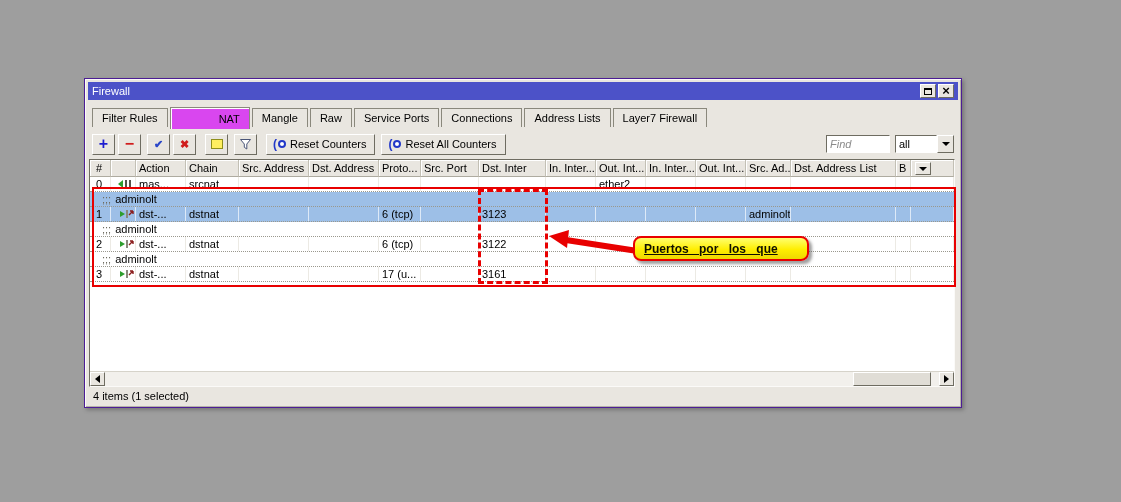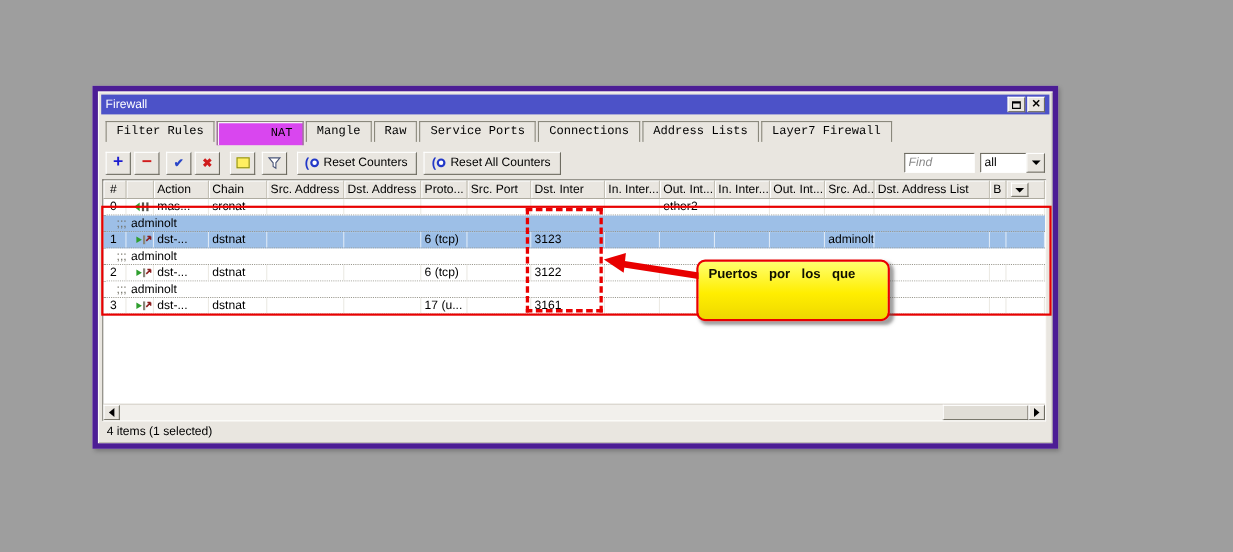--- a/index.html
+++ b/index.html
@@ -2,34 +2,34 @@
 <html><head>
 <meta charset="utf-8">
 <style>
   * { margin:0; padding:0; box-sizing:border-box; }
   html,body { width:1121px; height:502px; overflow:hidden; }
   body { background:#9e9e9e; font-family:"Liberation Sans", sans-serif; position:relative; }
   .canvas { position:absolute; left:0; top:0; width:1121px; height:502px; }
 
   
   .window { position:absolute; left:84px; top:78px; width:878px; height:330px;
-    background:#e9e6e0; border:5px solid #4c1d95; padding:3px;
+    background:#e9e6e0; border:1px solid #4c1d95; padding:3px;
     box-shadow: inset 1px 1px 0 #fbfaf8, inset -1px -1px 0 #b5b2a8, 2px 2px 4px rgba(0,0,0,0.25);
     display:flex; flex-direction:column; }
   .titlebar { height:18px; background:#4c52c8; color:#fff; font-size:11px; line-height:18px;
     padding:0 4px; display:flex; align-items:center; flex:0 0 auto; }
   .titlebar .title { flex:1; }
   .tb-btn { width:16px; height:14px; background:#e9e6e0; border:1px solid;
     border-color:#fff #6e6c61 #6e6c61 #fff; margin-left:2px; position:relative; cursor:default;
     display:flex; align-items:center; justify-content:center; }
   .max-glyph { width:8px; height:7px; border:1px solid #000; border-top-width:2px; }
   .close-glyph::before { content:"\00d7"; color:#000; font-size:13px; font-weight:bold; line-height:10px; }
 
   
-  .tabstrip { display:flex; align-items:flex-start; padding:6px 4px 0 4px; height:29px; flex:0 0 auto;font-family:Liberation Mono, monospace; }
+  .tabstrip { display:flex; align-items:center; padding:6px 4px 0 4px; height:29px; flex:0 0 auto; }
   .tab { font-size:11px; padding:0 9px; height:19px; line-height:19px; background:#e9e6e0;
     border:1px solid #8a887c; border-bottom:none; margin-right:2px; color:#000; position:relative; }
   .tab.active { height:22px; line-height:22px; background:#d946ef; z-index:2;
     border-color:#8a887c; box-shadow: inset 1px 1px 0 #fff; padding-left: 48px; }
 
   
   .toolbar { display:flex; align-items:center; padding:4px 4px 4px 4px; height:30px; flex:0 0 auto; }
   .tool-btn { width:23px; height:21px; background:#e9e6e0; border:1px solid;
     border-color:#fff #6e6c61 #6e6c61 #fff; margin-right:3px;
     display:flex; align-items:center; justify-content:center; font-size:14px; font-weight:bold; }
@@ -92,24 +92,24 @@
 
   
   .statusbar { height:17px; font-size:11px; line-height:16px; padding:1px 0 0 5px; flex:0 0 auto; }
 
   
   .red-rect { position:absolute; left:92px; top:187px; width:864px; height:100px;
     border:2px solid #e80000; z-index:5; pointer-events:none; }
   .dashed-rect { position:absolute; left:478px; top:189px; width:70px; height:95px;
     border:3px dashed #e80000; z-index:6; pointer-events:none; }
   .arrow-svg { position:absolute; left:0; top:0; width:1121px; height:502px; z-index:7; pointer-events:none; }
-  .callout { position:absolute; left:633px; top:236px; width:176px; height:56px; z-index:8;
+  .callout { position:absolute; left:633px; top:236px; width:176px; height:25px; z-index:8;
     background:linear-gradient(180deg,#ffff6e 0%,#ffee00 55%,#eed800 100%);
     border:2px solid #e80000; border-radius:8px; box-shadow:3px 3px 3px rgba(80,80,80,0.55);
-    padding:3px 9px; color:#101000; font-weight:bold; font-size:12px; line-height:16px; }
+    padding:3px 9px; color:#101000; font-weight:bold; font-size:12px; line-height:16px;text-decoration:underline; }
   .callout .l1 { word-spacing:7px; }
   .callout .l2 { word-spacing:1px; }
 
   
   .act-ico { display:inline-flex; margin-left:4px; }
 </style>
 </head>
 <body>
 
 <div class="canvas">

